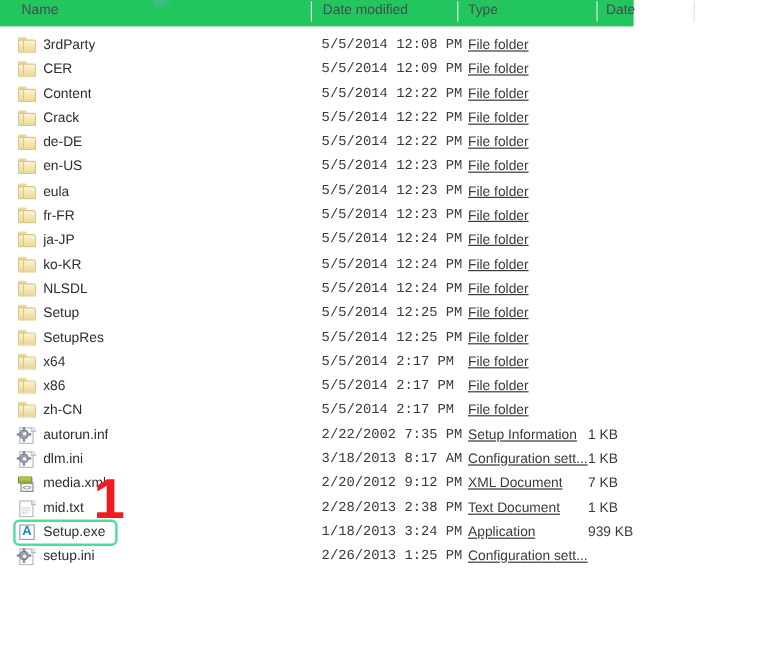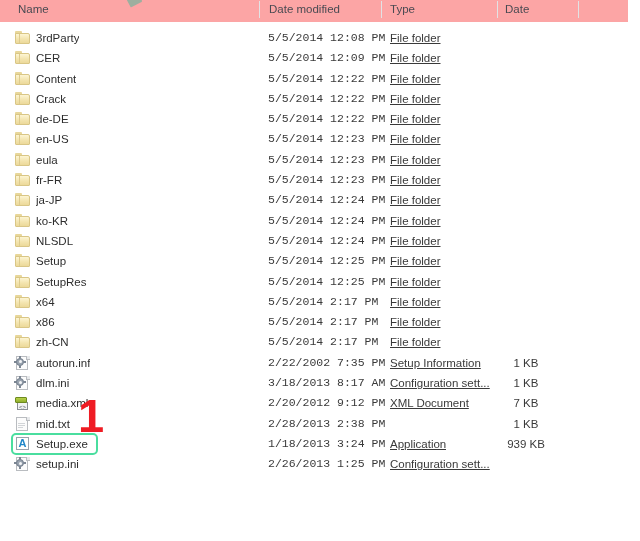--- a/index.html
+++ b/index.html
@@ -15,23 +15,23 @@
     font-family: "Liberation Sans", sans-serif;
     color: #2a2a2a;
     -webkit-font-smoothing: antialiased;
   }
 
   
   .header-bar {
     position: absolute;
     left: 0;
     top: 0;
-    width: 628px;
+    width: 528px;
     height: 22px;
-    background: #fca5a5;
+    background: #22c55e;
   }
   .col-head {
     position: absolute;
     top: 3px;
     font-size: 11.5px;
     color: #4a4a52;
     white-space: nowrap;
   }
   .col-head-name   { left: 18px; }
   .col-head-date   { left: 269px; text-align: right; }
@@ -81,23 +81,23 @@
     top: 0;
     font-size: 11.5px;
     color: #2d2d2d;
     white-space: nowrap;
     overflow: hidden;
   }
   .c-name { left: 36px; }
   .c-date { left: 268px; color: #3a3a3a; font-family: Liberation Mono, monospace; }
   .c-type { left: 390px; color: #3a3a3a; text-decoration: underline; }
   .c-size {
-    left: 472px;
+    left: 490px;
     width: 108px;
-    text-align: center;
+    text-align: left;
     color: #3a3a3a;
   }
 
   
   .icon {
     position: absolute;
     left: 15px;
     top: 3px;
     width: 16px;
     height: 14px;
@@ -496,20 +496,21 @@
     <div class="row">
       <span class="icon ico-doc">
         <span class="d-sheet"></span>
         <span class="d-fold"></span>
         <span class="d-line l1"></span>
         <span class="d-line l2"></span>
         <span class="d-line l3"></span>
       </span>
       <span class="cell c-name">mid.txt</span>
       <span class="cell c-date">2/28/2013 2:38 PM</span>
+      <span class="cell c-type">Text Document</span>
       <span class="cell c-size">1 KB</span>
     </div>
     <div class="row">
       <span class="icon ico-app">
         <span class="a-box"></span>
         <span class="a-glyph">A</span>
       </span>
       <span class="cell c-name">Setup.exe</span>
       <span class="cell c-date">1/18/2013 3:24 PM</span>
       <span class="cell c-type">Application</span>

